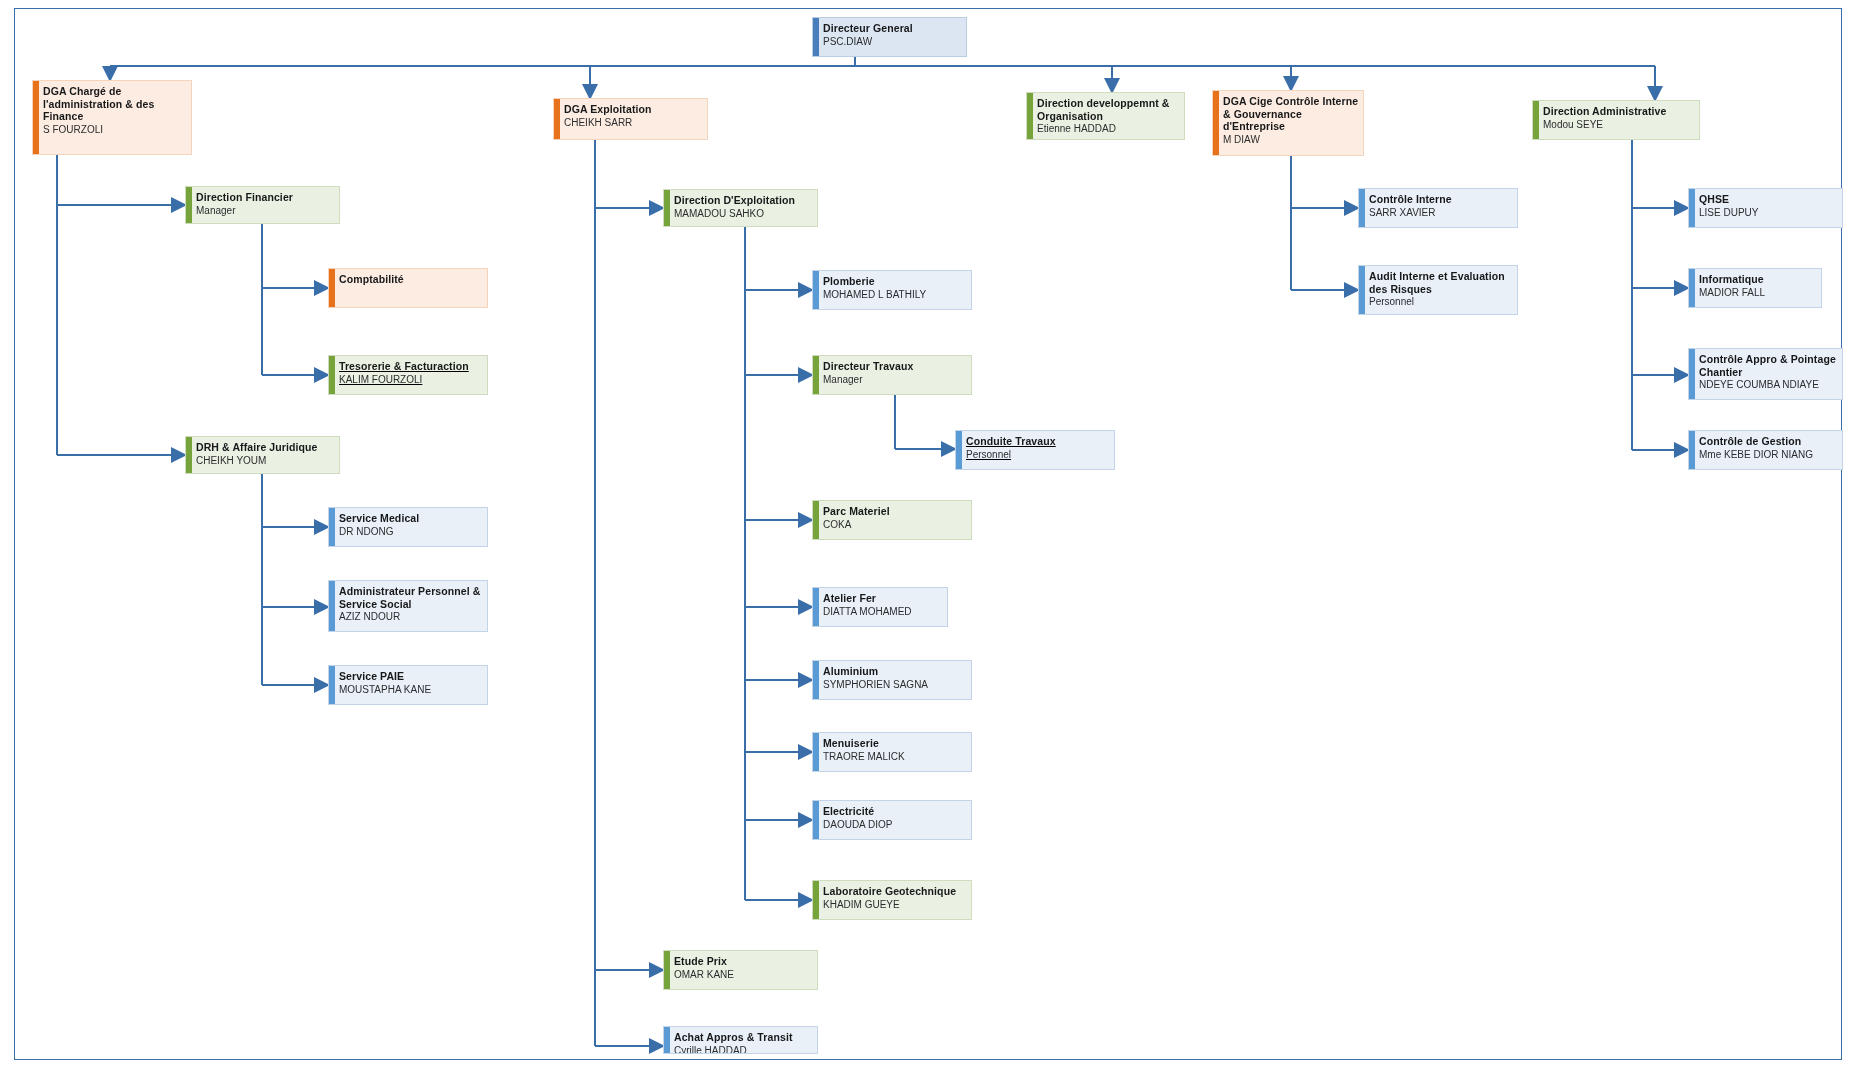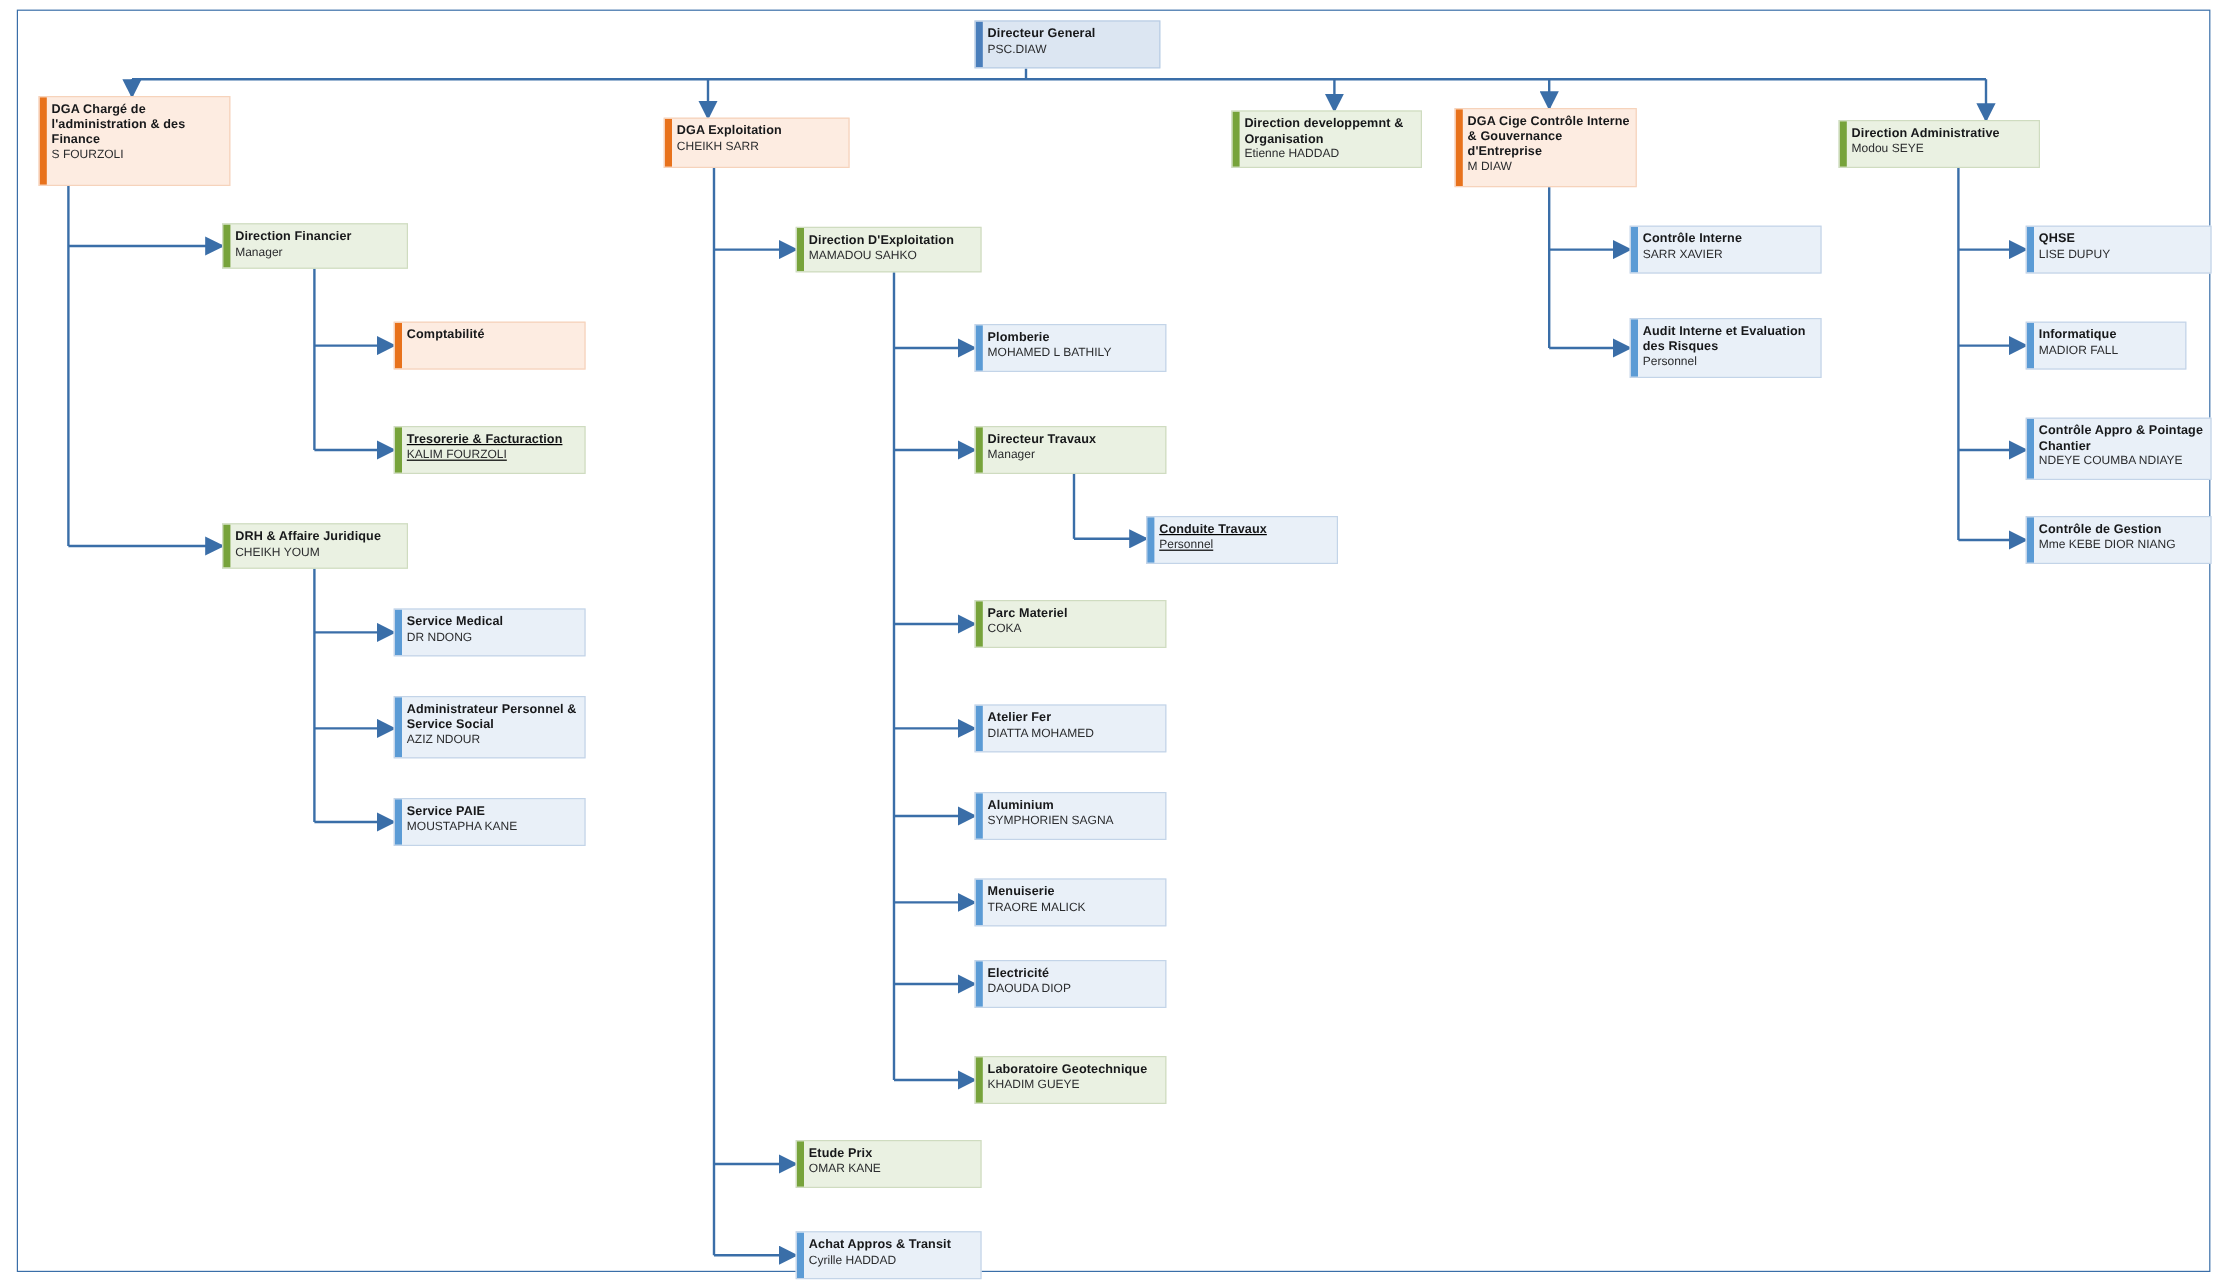--- a/index.html
+++ b/index.html
@@ -188,21 +188,21 @@
     <div class="t">Conduite Travaux</div>
     <div class="s">Personnel</div>
   </div>
 
   <div class="node pal-green" style="left:812px;top:500px;width:160px;height:40px;">
     <span class="bar"></span>
     <div class="t">Parc Materiel</div>
     <div class="s">COKA</div>
   </div>
 
-  <div class="node pal-blue-lt" style="left:812px;top:587px;width:160px;height:40px;">
+  <div class="node pal-blue-lt" style="left:812px;top:587px;width:136px;height:40px;">
     <span class="bar"></span>
     <div class="t">Atelier Fer</div>
     <div class="s">DIATTA MOHAMED</div>
   </div>
 
   <div class="node pal-blue-lt" style="left:812px;top:660px;width:160px;height:40px;">
     <span class="bar"></span>
     <div class="t">Aluminium</div>
     <div class="s">SYMPHORIEN SAGNA</div>
   </div>
@@ -224,21 +224,21 @@
     <div class="t">Laboratoire Geotechnique</div>
     <div class="s">KHADIM GUEYE</div>
   </div>
 
   <div class="node pal-green" style="left:663px;top:950px;width:155px;height:40px;">
     <span class="bar"></span>
     <div class="t">Etude Prix</div>
     <div class="s">OMAR KANE</div>
   </div>
 
-  <div class="node pal-blue-lt" style="left:663px;top:1026px;width:155px;height:40px;">
+  <div class="node pal-blue-lt" style="left:663px;top:1026px;width:155px;height:28px;">
     <span class="bar"></span>
     <div class="t">Achat Appros &amp; Transit</div>
     <div class="s">Cyrille HADDAD</div>
   </div>
 
   <div class="node pal-blue-lt" style="left:1358px;top:188px;width:160px;height:40px;">
     <span class="bar"></span>
     <div class="t">Contrôle  Interne</div>
     <div class="s">SARR XAVIER</div>
   </div>

